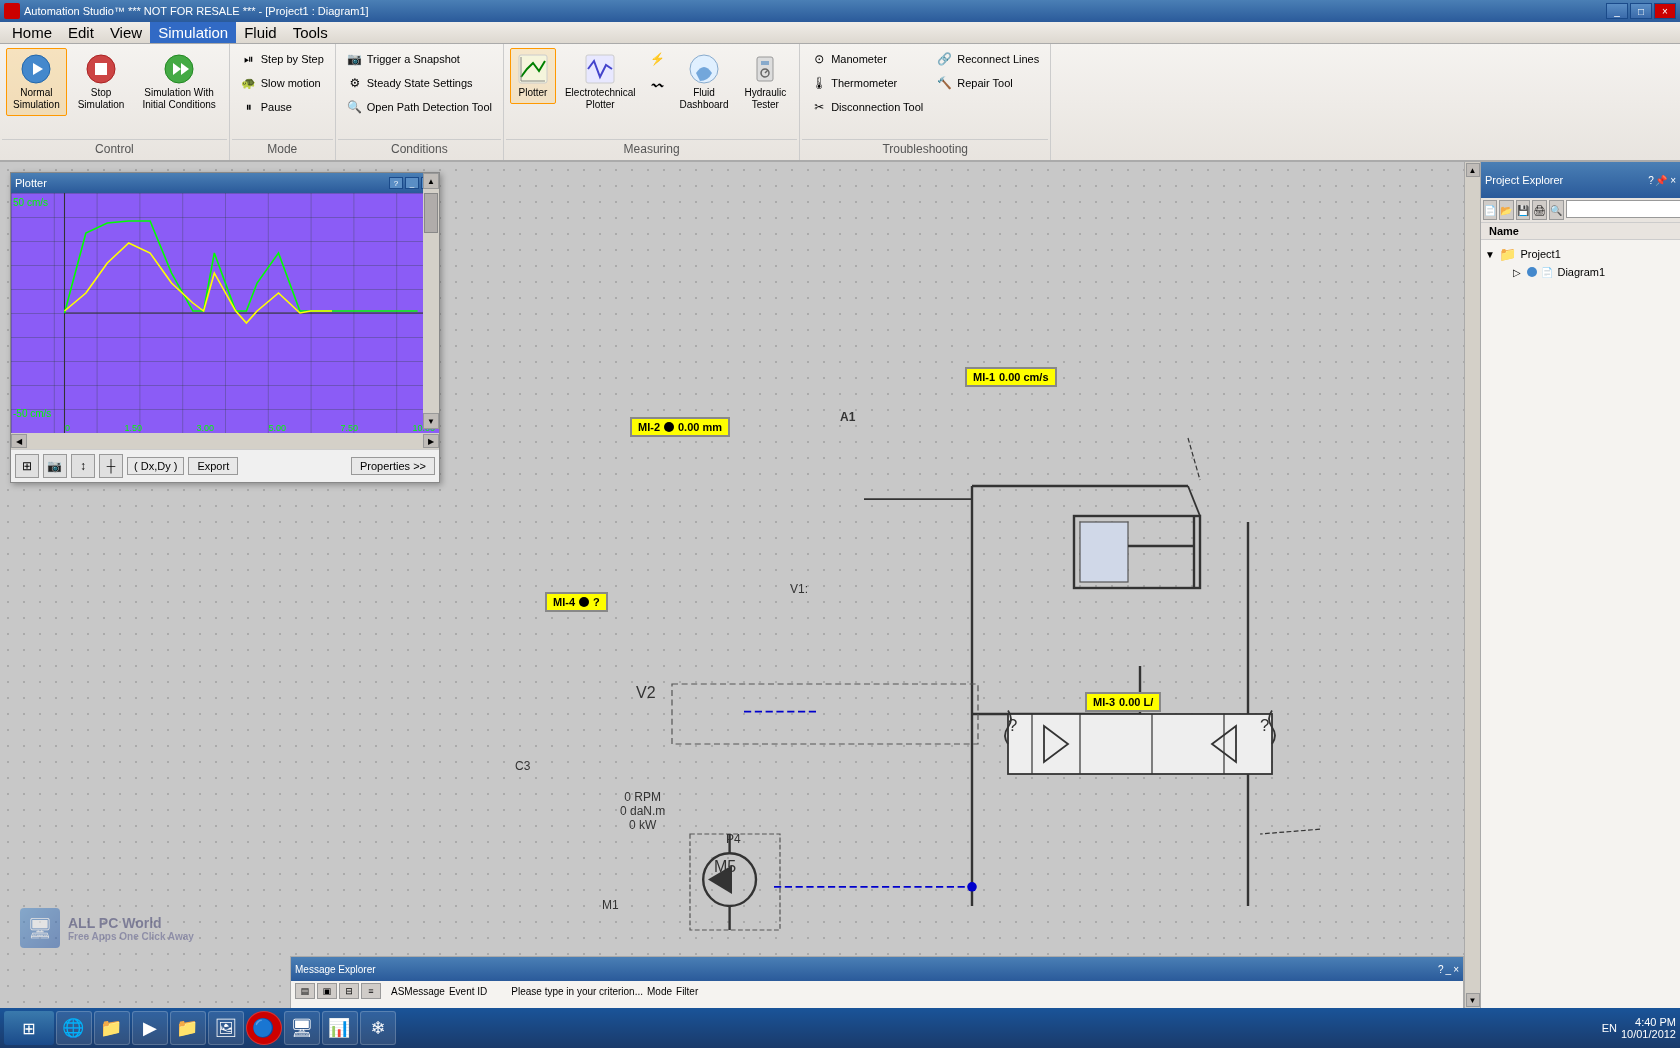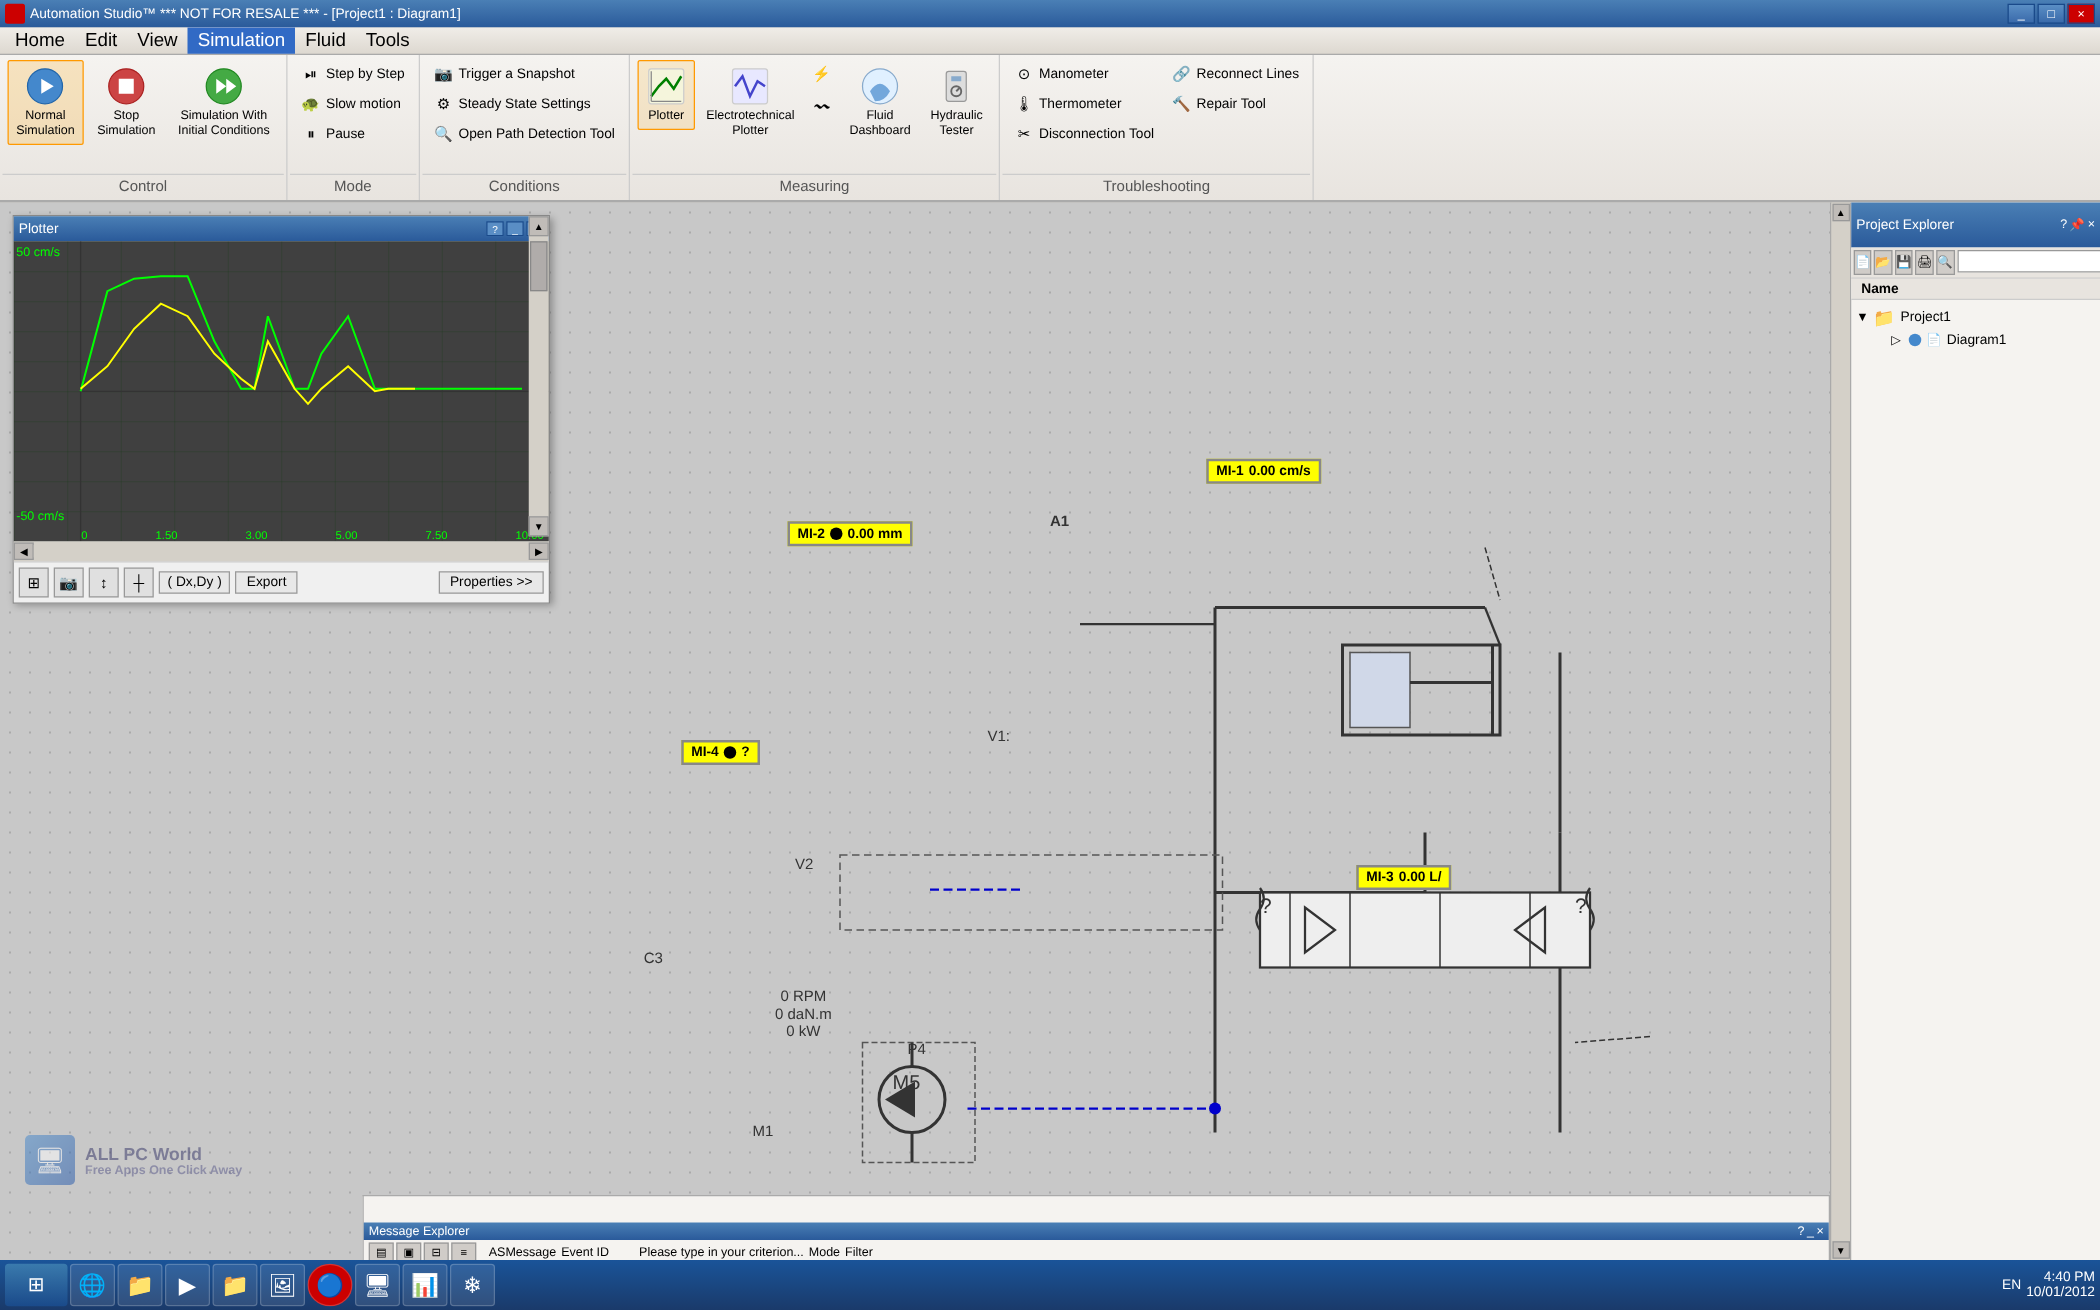--- a/index.html
+++ b/index.html
@@ -140,21 +140,21 @@
       justify-content: space-between;
       padding: 0 4px;
       color: white;
       font-size: 11px;
     }
     .plotter-titlebar-btns { display: flex; gap: 2px; }
     .plotter-titlebtn { width: 14px; height: 12px; background: #5a8ec5; border: 1px solid #1a4a8a; color: white; font-size: 8px; display: flex; align-items: center; justify-content: center; cursor: pointer; }
     .plotter-chart {
       width: 100%;
       height: 240px;
-      background: #404040;
+      background: #8b5cf6;
       position: relative;
       overflow: hidden;
     }
     .plotter-toolbar {
       display: flex;
       align-items: center;
       padding: 4px;
       gap: 4px;
       border-top: 1px solid #ccc;
     }
@@ -297,24 +297,24 @@
       position: absolute;
       bottom: 0;
       left: 300px;
       right: 200px;
       height: 50px;
       background: #f5f3f0;
       border: 1px solid #aaa;
       border-bottom: none;
     }
     .msg-titlebar {
-      height: 14px;
+      height: 24px;
       background: linear-gradient(to bottom, #4a7fb5, #2a5a9a);
       display: flex; align-items: center; justify-content: space-between;
-      padding: 0 4px; color: white; font-size: 10px; margin-top: 21px;
+      padding: 0 4px; color: white; font-size: 10px;
     }
     .msg-toolbar { display: flex; align-items: center; padding: 2px 4px; gap: 2px; }
     .msg-btn { width: 20px; height: 16px; background: #d0ccc8; border: 1px solid #999; font-size: 9px; display: flex; align-items: center; justify-content: center; cursor: pointer; }
 
     .vertical-scrollbar {
       position: absolute;
       right: 0;
       top: 0;
       width: 16px;
       height: 680px;
@@ -689,21 +689,21 @@
     </div>
 
     <div class="mi-label" style="position:absolute; top:430px; left:545px; border:2px solid #888;">
       <span>MI-4</span>
       <div class="mi-dot"></div>
       <span>?</span>
     </div>
 
     <span style="position:absolute; top:248px; left:840px; font-size:12px; font-weight:bold; color:#333;">A1</span>
     <span style="position:absolute; top:420px; left:790px; font-size:12px; color:#333;">V1:</span>
-    <span style="position:absolute; top:522px; left:636px; font-size:12px; color:#333;">V2</span>
+    <span style="position:absolute; top:522px; left:636px; font-size:16px; color:#333;">V2</span>
     <span style="position:absolute; top:597px; left:515px; font-size:12px; color:#333;">C3</span>
     <span style="position:absolute; top:696px; left:602px; font-size:12px; color:#333;margin-top:40px;">M1</span>
     <span style="position:absolute; top:696px; left:666px; font-size:16px; color:#333;margin-left:48px;">M5</span>
     <span style="position:absolute; top:670px; left:726px; font-size:12px; color:#333;">P4</span>
 
     <div style="position:absolute; top:628px; left:620px; text-align:center; font-size:12px; color:#333;">
       <div>0 RPM</div>
       <div>0 daN.m</div>
       <div>0 kW</div>
     </div>

